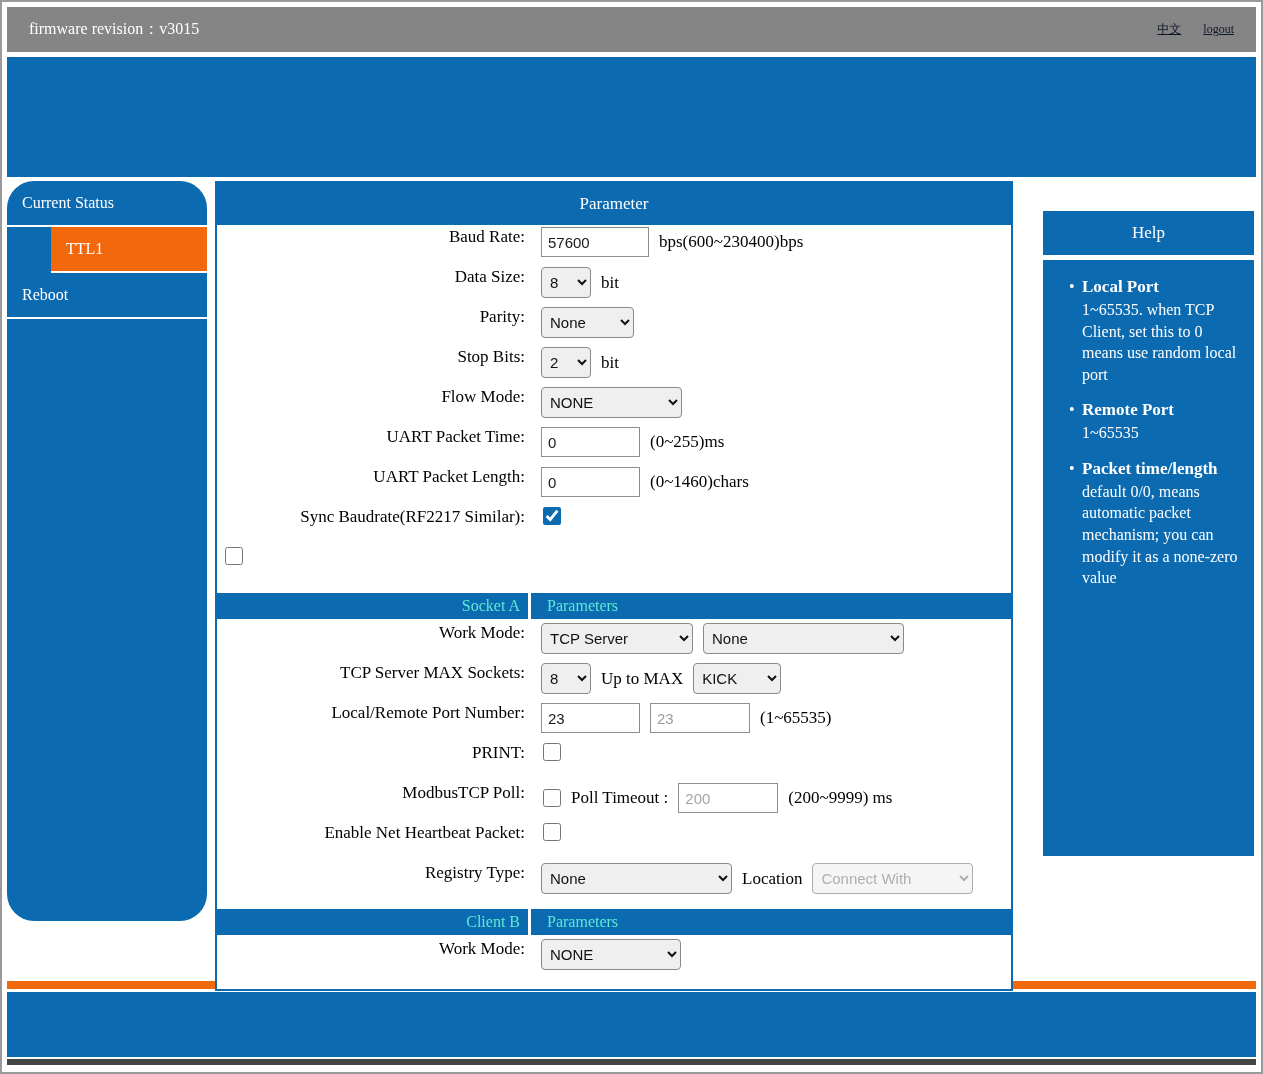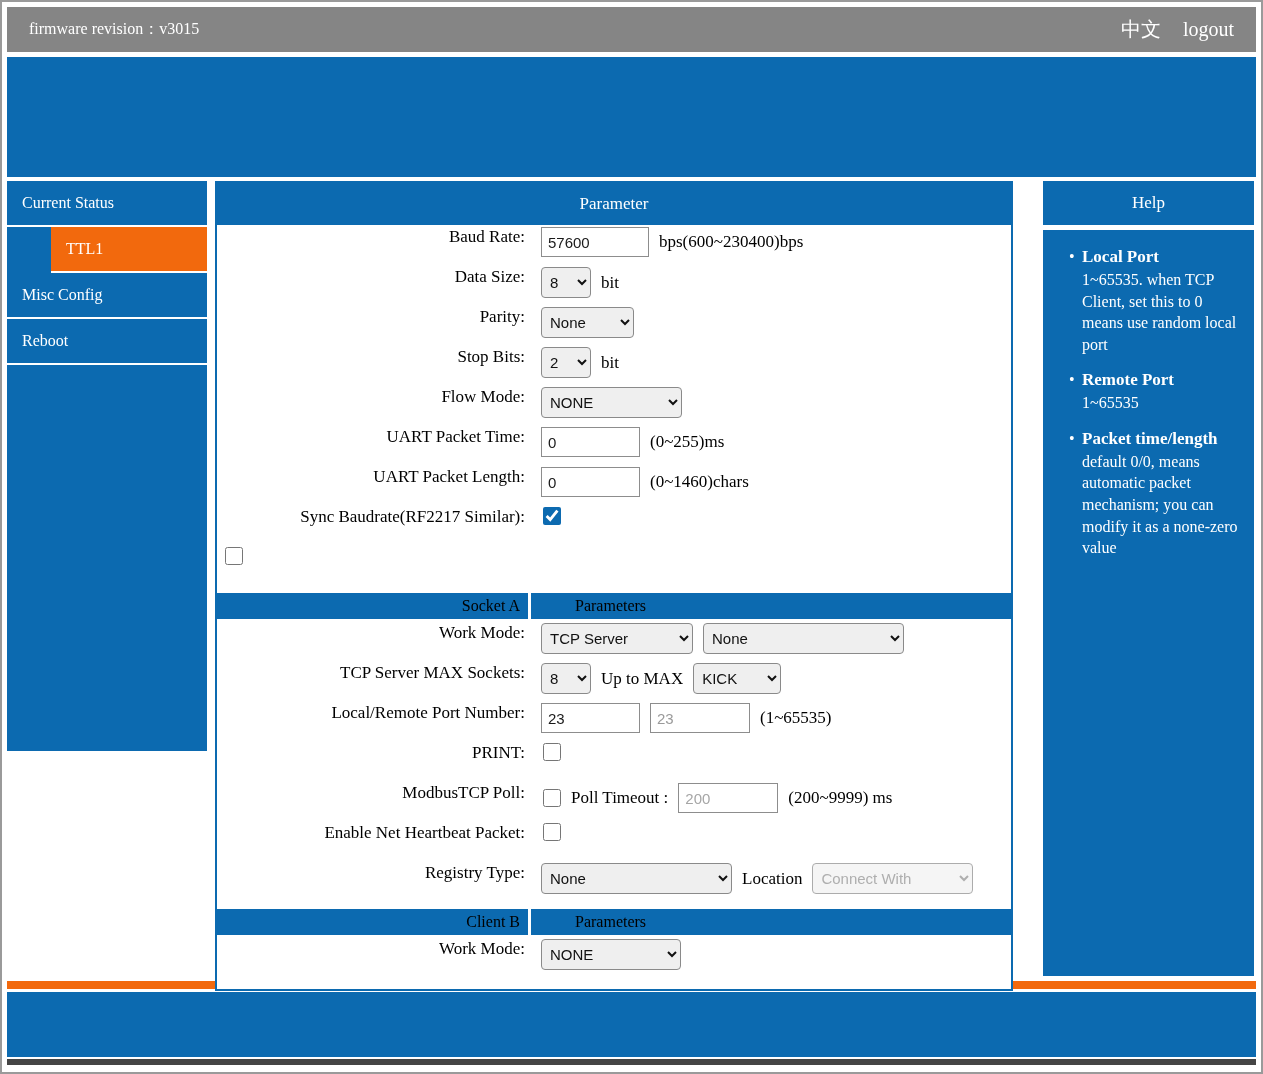--- a/index.html
+++ b/index.html
@@ -18,26 +18,26 @@
     --orange: #f2690d;
     --gray: #858585;
   }
   
   .topbar {
     height: 45px; background: var(--gray); color: #fff;
     display: flex; align-items: center; justify-content: space-between;
     padding: 0 22px; font-size: 16px;
   }
   .topbar-right { display: flex; align-items: center; gap: 22px; }
-  .toplink { color: #ffffff; cursor: pointer; font-size: 20px; }
+  .toplink { color: #0f172a; text-decoration: underline; cursor: pointer; font-size: 12px; }
   
   .banner { height: 120px; background: var(--blue); margin-top: 5px; }
   
   .middle { display: flex; margin-top: 4px; height: 795px; align-items: flex-start; }
-  .sidebar { width: 200px; background: var(--blue); height: 570px; flex: none; }
+  .sidebar { width: 200px; background: var(--blue); height: 740px; flex: none; border-radius: 27px; }
   .menu-item {
     height: 46px; line-height: 44px; padding-left: 15px;
     color: #fff; font-size: 16px; border-bottom: 2px solid #fff; cursor: pointer;
   }
   .menu-item.active { background: var(--orange); margin-left: 44px; }
   
   .main-panel { width: 798px; margin-left: 8px; border: 2px solid var(--blue); background: #fff; flex: none; }
   .panel-title {
     height: 42px; background: var(--blue); color: #fff;
     display: flex; align-items: center; justify-content: center; font-size: 17px;
@@ -58,25 +58,25 @@
     height: 31px; font-family: "Liberation Sans", sans-serif; font-size: 15px;
     background: #efefef; border: 1px solid #8a8a8a; border-radius: 4px; padding: 0 4px;
     color: #111;
   }
   select:disabled { color: #8d8d8d; background: #f1f1f1; }
   input[type="checkbox"] { width: 18px; height: 18px; accent-color: var(--blue); margin-left: 2px; cursor: pointer; }
   .w50  { width: 50px; }  .w88  { width: 88px; }  .w93  { width: 93px; }
   .w99  { width: 99px; }  .w100 { width: 100px; } .w123 { width: 108px; }
   .w140 { width: 140px; } .w141 { width: 141px; } .w152 { width: 152px; }
   .w161 { width: 161px; } .w191 { width: 191px; } .w201 { width: 201px; }
-  .section-bar { display: flex; height: 26px; background: var(--blue); color: #000000; margin: 6px 0 4px 0; font-size: 16px; gap: 36px; }
+  .section-bar { display: flex; height: 26px; background: var(--blue); color: #5eead4; margin: 6px 0 4px 0; font-size: 16px; }
   .section-left { width: 314px; flex: none; text-align: right; padding-right: 8px; line-height: 26px; border-right: 3px solid #fff; }
-  .section-right { padding-left: 8px; line-height: 26px; }
-  
-  .help-panel { width: 211px; margin-left: 30px; height: 795px; display: flex; flex-direction: column; flex: none; }
+  .section-right { padding-left: 16px; line-height: 26px; }
+  
+  .help-panel { width: 211px; margin-left: 30px; height: 645px; display: flex; flex-direction: column; flex: none; margin-top: 30px; }
   .help-header {
     height: 44px; background: var(--blue); color: #fff;
     display: flex; align-items: center; justify-content: center; font-size: 17px; flex: none;
   }
   .help-body { margin-top: 5px; background: var(--blue); flex: 1; color: #fff; padding: 16px 10px 10px 23px; font-size: 16px; line-height: 1.35; }
   .help-item { position: relative; padding-left: 16px; margin-bottom: 14px; }
   .help-item::before { content: "\2022"; position: absolute; left: 3px; top: 0; }
   .help-item-title { font-weight: bold; font-size: 17px; }
   
   .footer-orange { height: 8px; background: var(--orange); margin-top: 5px; }
@@ -96,21 +96,20 @@
     </span>
   </div>
 
   <div class="banner"></div>
 
   <div class="middle">
 
     <div class="sidebar">
       <div class="menu-item">Current Status</div>
       <div class="menu-item active">TTL1</div>
-      <div class="menu-item">Misc Config</div>
       <div class="menu-item">Reboot</div>
     </div>
 
     <div class="main-panel">
       <div class="panel-title">Parameter</div>
 
       <div class="form">
 
         <div class="row">
           <div class="row-label">Baud Rate:</div>

